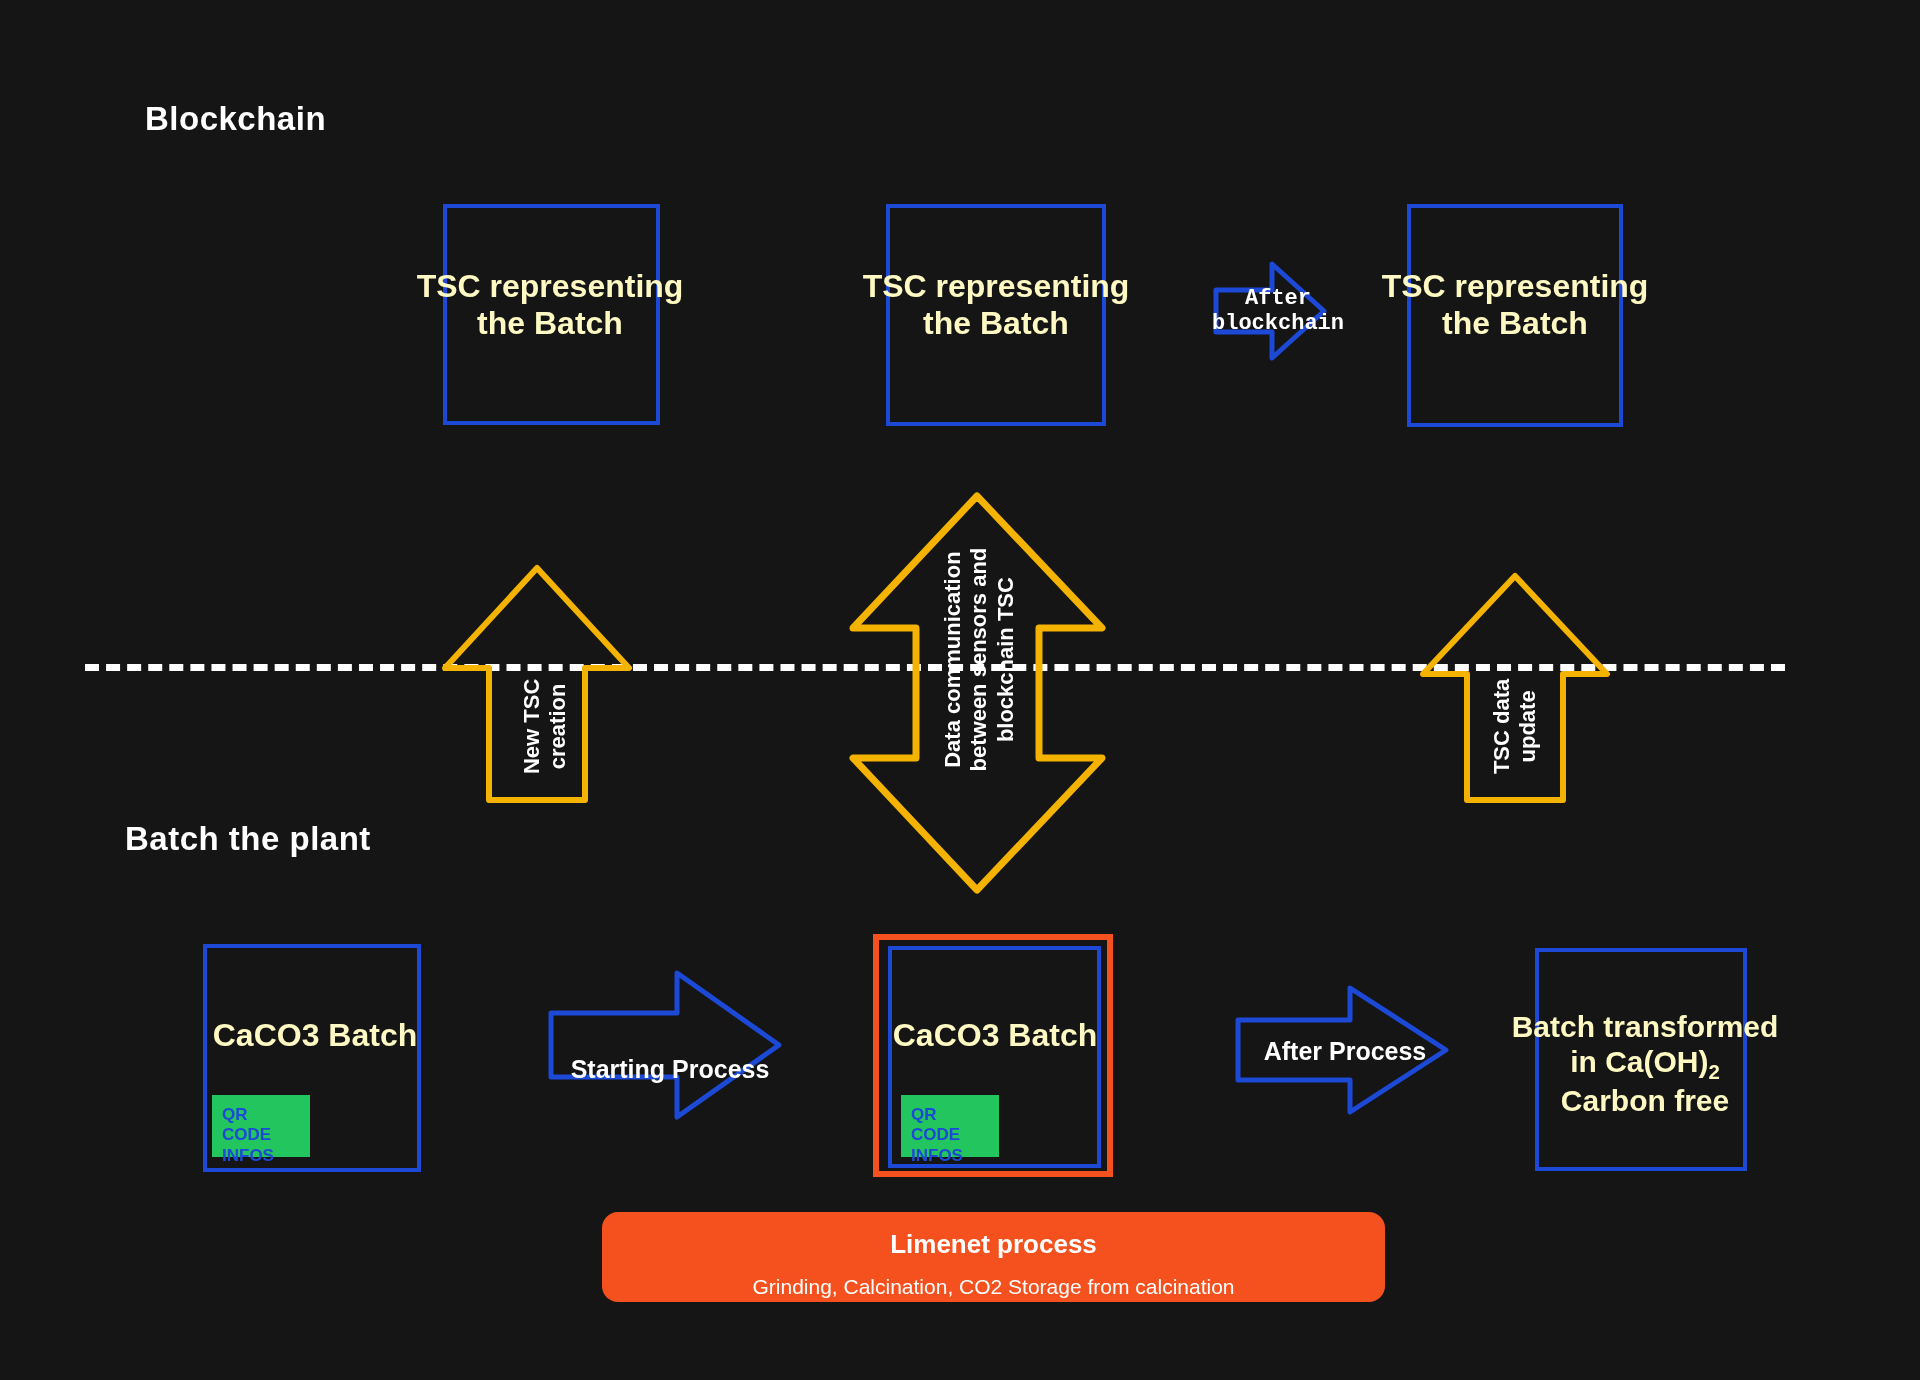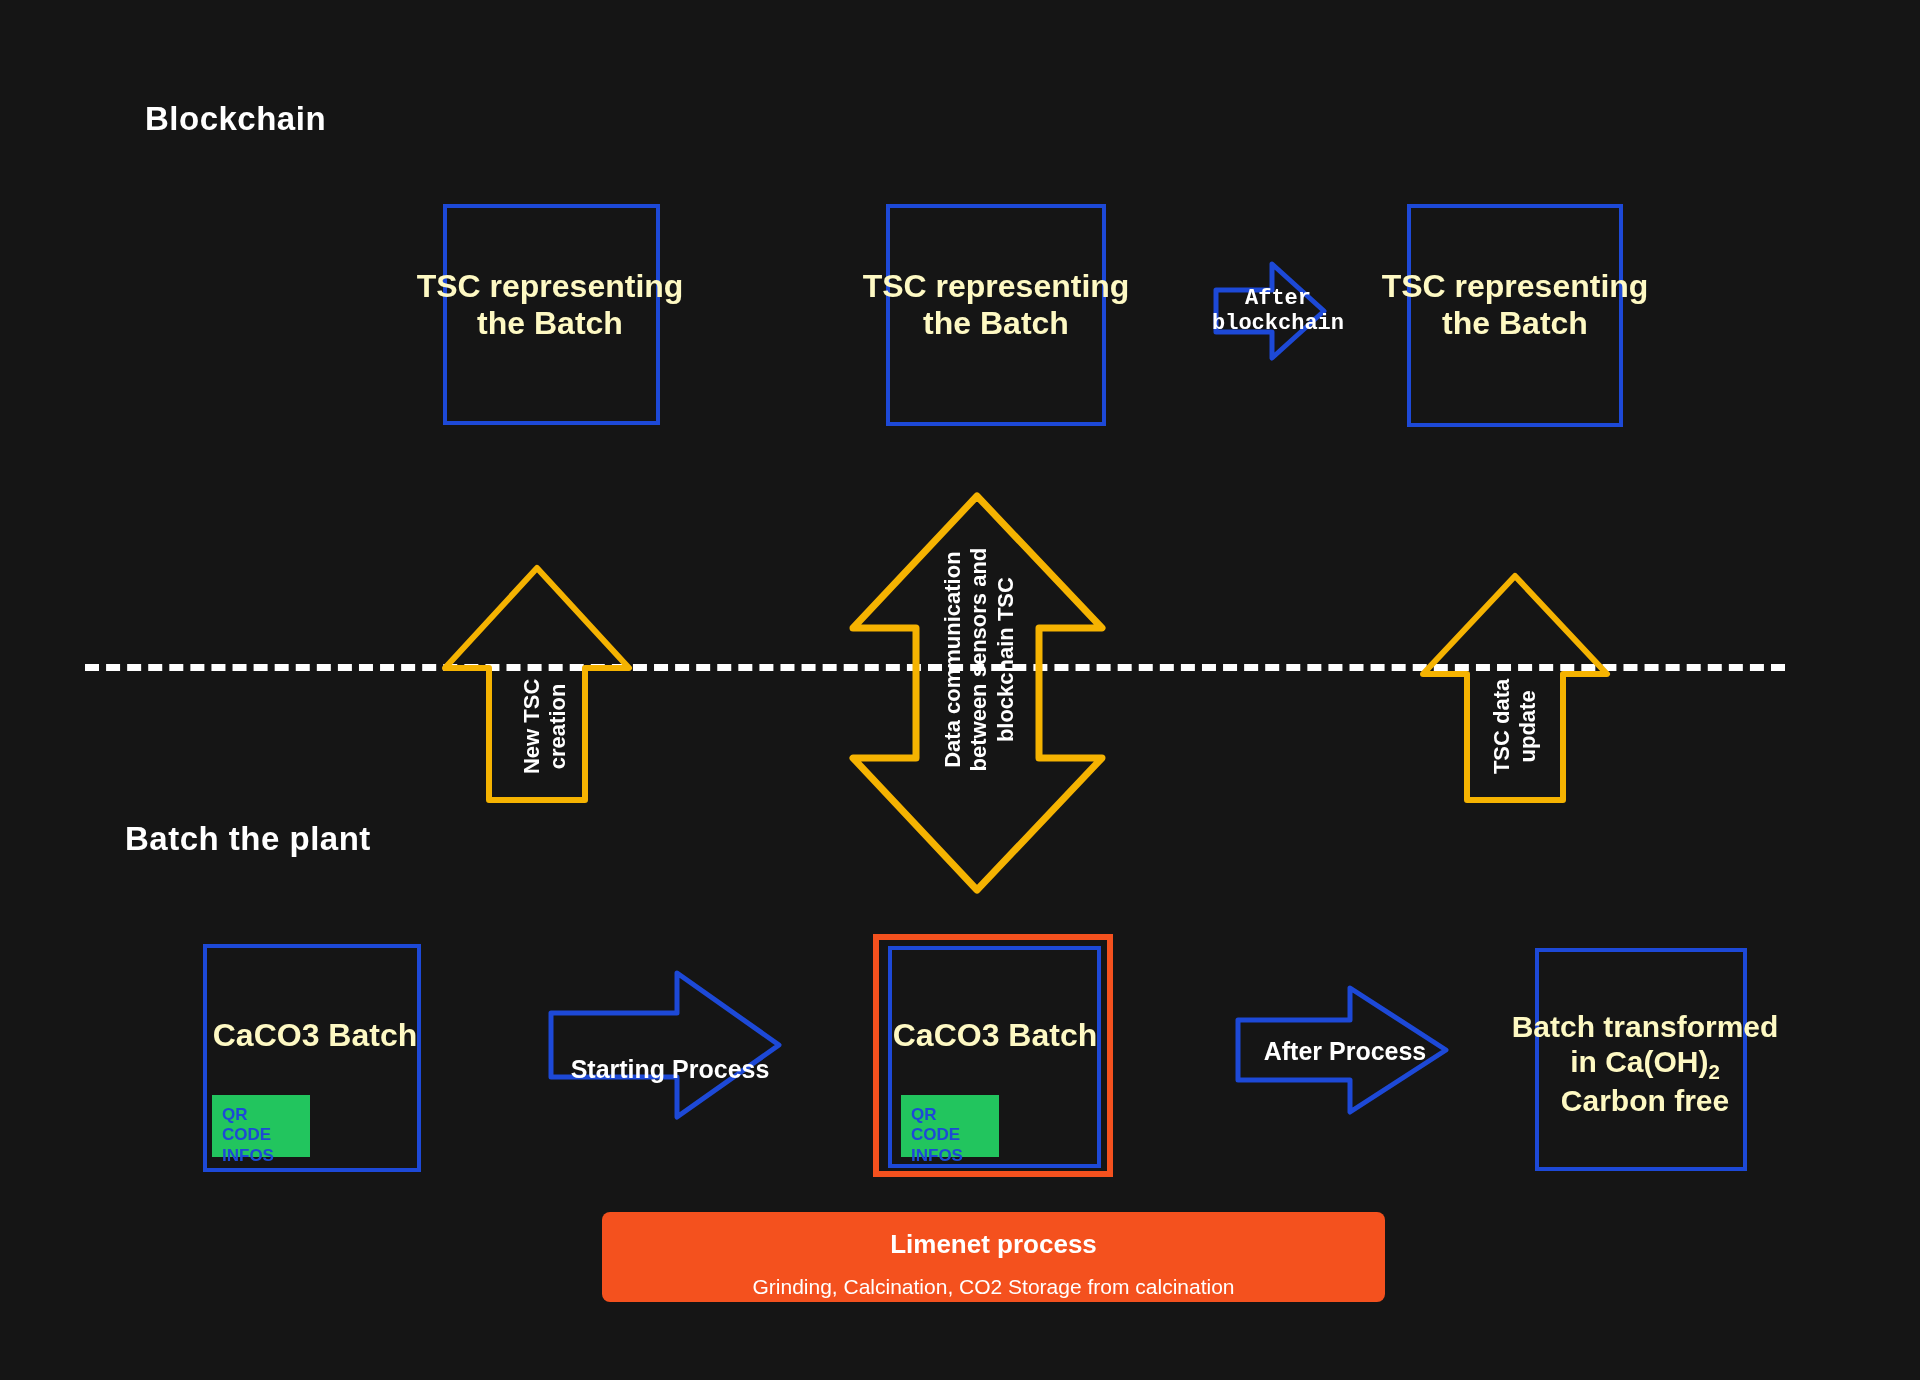--- a/index.html
+++ b/index.html
@@ -89,21 +89,21 @@
     line-height: 1.2;
     text-align: center;
     transform: rotate(-90deg);
     transform-origin: center center;
     white-space: nowrap;
   }
 
   
   .banner {
     background: #f4511e;
-    border-radius: 8px;
+    border-radius: 16px;
     text-align: center;
     color: #ffffff;
     padding-top: 16px;
   }
   .banner-title {
     font-size: 26px;
     font-weight: bold;
     line-height: 1.25;
   }
   .banner-sub {

